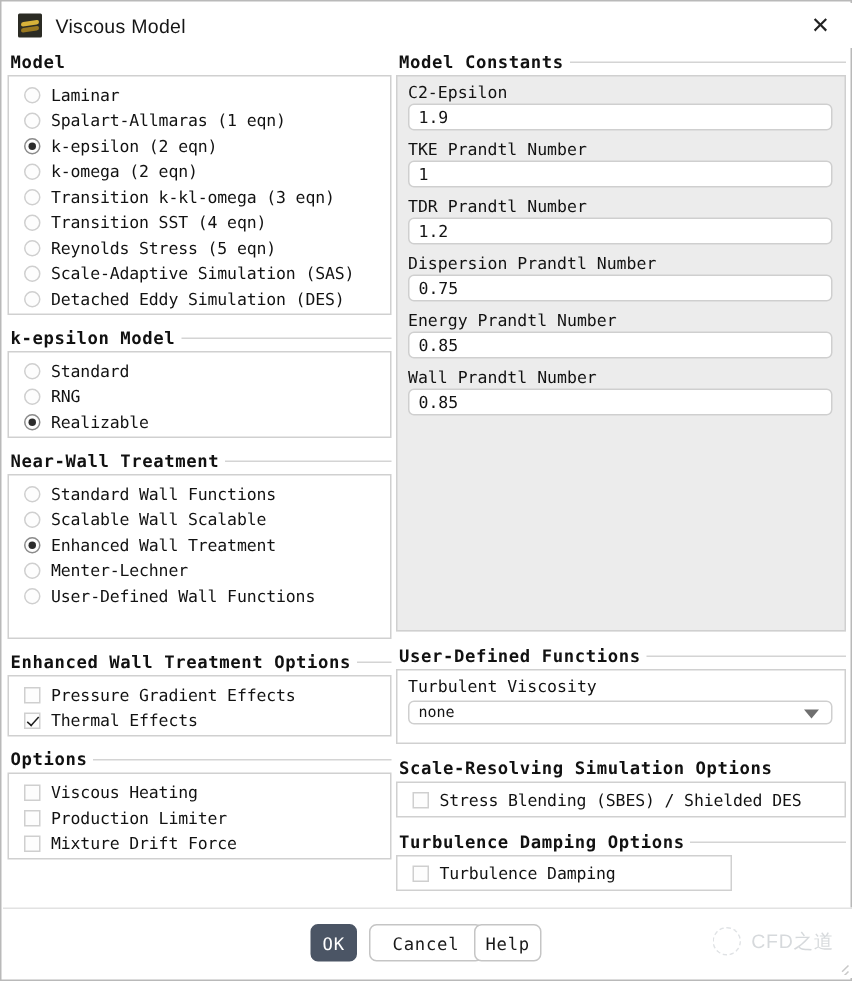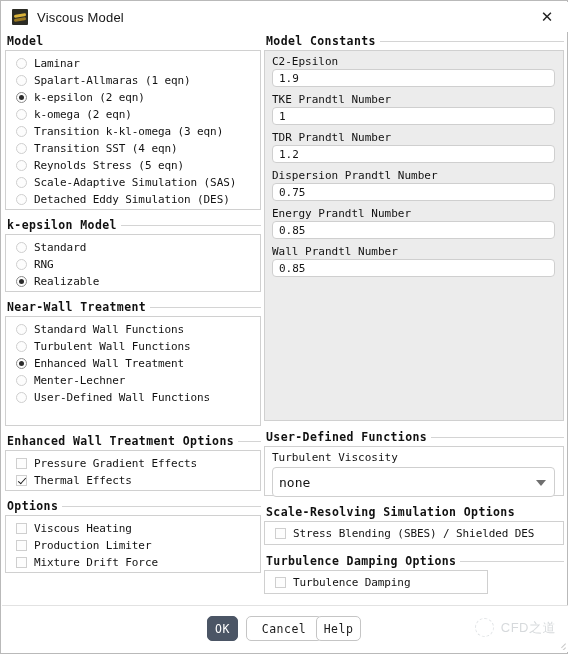--- a/index.html
+++ b/index.html
@@ -200,29 +200,29 @@
     align-items: center;
     padding-left: 6px;
     font-family: "DejaVu Sans Mono", monospace;
     font-size: 11px;
     color: #141414;
     box-sizing: border-box;
   }
 
   .combo {
     margin: 2px 8px 7px 7px;
-    height: 30px;
+    height: 16px;
     border: 1px solid #cfcfcf;
     border-radius: 4px;
     background: #ffffff;
     display: flex;
     align-items: center;
     padding-left: 6px;
     font-family: "DejaVu Sans Mono", monospace;
-    font-size: 13px;
+    font-size: 10px;
     color: #141414;
     box-sizing: border-box;
     position: relative;
     cursor: pointer;
   }
   .combo .arrow {
     position: absolute;
     right: 8px; top: 50%;
     margin-top: -2px;
     width: 0; height: 0;
@@ -383,21 +383,21 @@
       <div class="grp-title">Near-Wall Treatment</div>
       <div class="rule"></div>
     </div>
     <div class="panel" style="height:110px;">
       <div class="opt">
         <span class="radio"></span>
         <span class="lbl">Standard Wall Functions</span>
       </div>
       <div class="opt">
         <span class="radio"></span>
-        <span class="lbl">Turbulent Wall Functions</span>
+        <span class="lbl">Scalable Wall Scalable</span>
       </div>
       <div class="opt">
         <span class="radio on"></span>
         <span class="lbl">Enhanced Wall Treatment</span>
       </div>
       <div class="opt">
         <span class="radio"></span>
         <span class="lbl">Menter-Lechner</span>
       </div>
       <div class="opt">

